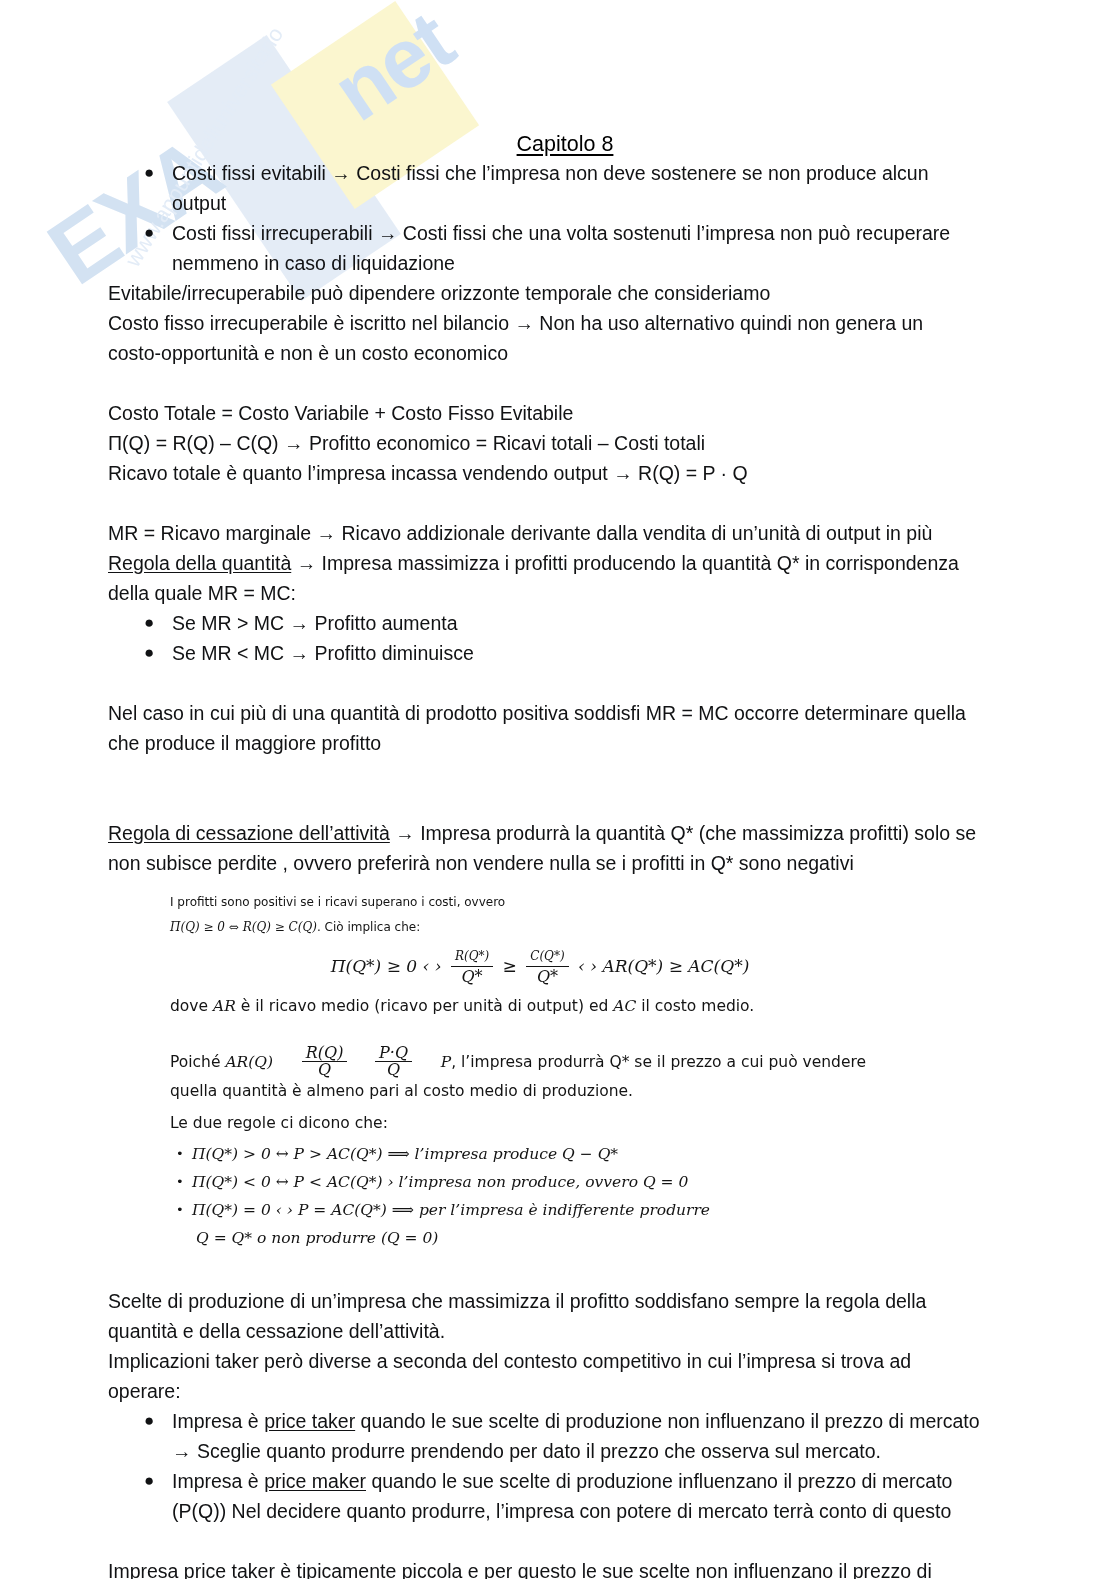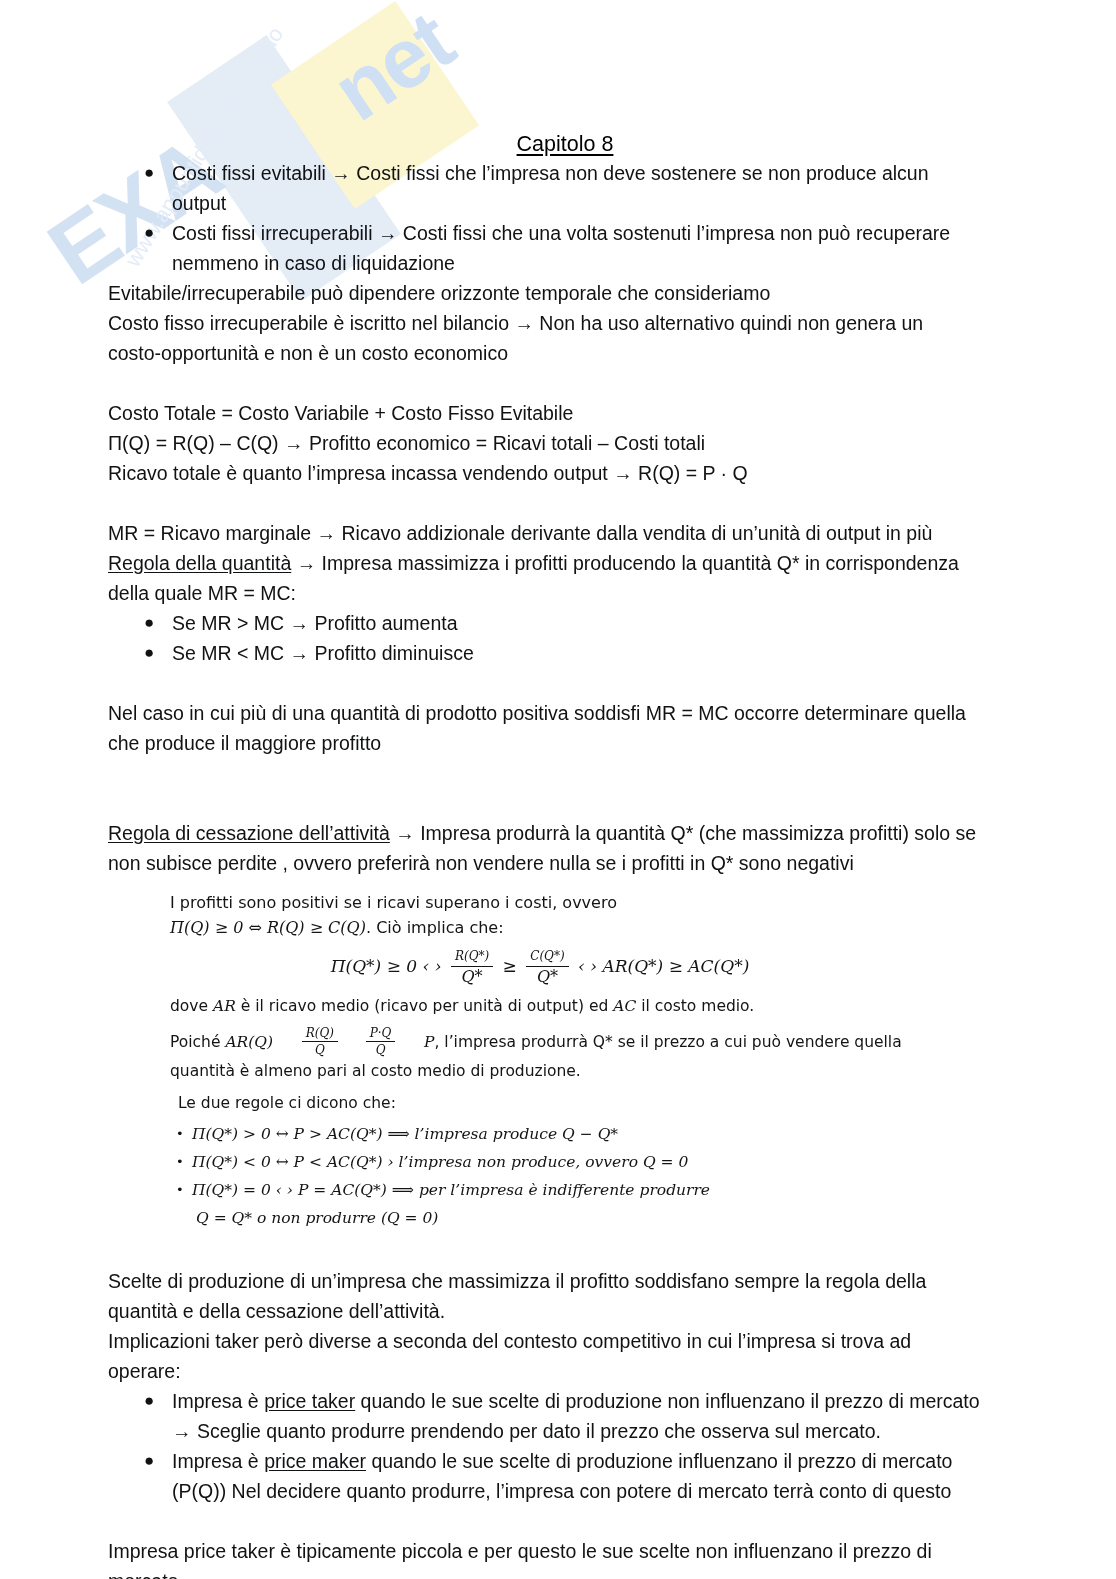--- a/index.html
+++ b/index.html
@@ -142,21 +142,21 @@
   
   .figure {
     position: relative;
     margin: 0 0 0 170px;
     width: 740px;
     padding-top: 12px;
     font-family: "DejaVu Sans", sans-serif;
     color: #141414;
   }
   .fig-line {
-    font-size: 16px;
+    font-size: 12px;
     line-height: 25px;
     white-space: nowrap;
   }
   .mi { font-family: "DejaVu Serif", serif; font-style: italic; }
   .fig-eq {
     text-align: center;
     font-family: "DejaVu Serif", serif;
     font-size: 17px;
     line-height: 22px;
     padding: 8px 0 6px 0;
@@ -177,21 +177,21 @@
     font-size: 12px;
     line-height: 18px;
   }
   .frac .den {
     display: block;
     padding: 1px 4px 0 4px;
     font-size: 16px;
     line-height: 18px;
   }
   .frac.small .num, .frac.small .den {
-    font-size: 12px;
+    font-size: 16px;
     line-height: 14px;
   }
   .fig-para {
     font-size: 15.5px;
     line-height: 26px;
   }
   .fig-ul {
     list-style: none;
     margin: 4px 0 0 0;
     padding: 0;
@@ -295,37 +295,37 @@
         <span class="op">≥</span>
         <span class="frac">
           <span class="num mi">C(Q*)</span>
           <span class="den mi">Q*</span>
         </span>
         <span class="mi">‹ › AR(Q*) ≥ AC(Q*)</span>
       </div>
 
       <div class="fig-para"><span>dove </span><span class="mi">AR</span><span> è il ricavo medio (ricavo per unità di output) ed </span><span class="mi">AC</span><span> il costo medio.</span></div>
 
-      <div class="fig-para" style="padding-top:8px;">
+      <div class="fig-para" style="padding-top:8px;margin-top:20px;">
         <span>Poiché </span><span class="mi">AR(Q)</span>
         &nbsp;&nbsp;&nbsp;
         <span class="frac small">
           <span class="num mi">R(Q)</span>
           <span class="den mi">Q</span>
         </span>
         &nbsp;&nbsp;
         <span class="frac small">
           <span class="num mi">P·Q</span>
           <span class="den mi">Q</span>
         </span>
         &nbsp;&nbsp;&nbsp;
         <span class="mi">P</span><span>, l’impresa produrrà Q* se il prezzo a cui può vendere quella quantità è almeno pari al costo medio di produzione.</span>
       </div>
 
-      <div class="fig-para" style="padding-top:6px;margin-left:8px;"><span>Le due regole ci dicono che:</span></div>
+      <div class="fig-para" style="padding-top:6px;"><span>Le due regole ci dicono che:</span></div>
 
       <ul class="fig-ul">
         <li class="fig-li">
           <span class="fbullet">•</span>
           <span class="mi">Π(Q*) &gt; 0 ↔ P &gt; AC(Q*) ⟹ l’impresa produce Q − Q*</span>
         </li>
         <li class="fig-li">
           <span class="fbullet">•</span>
           <span class="mi">Π(Q*) &lt; 0 ↔ P &lt; AC(Q*)  › l’impresa non produce, ovvero Q = 0</span>
         </li>

